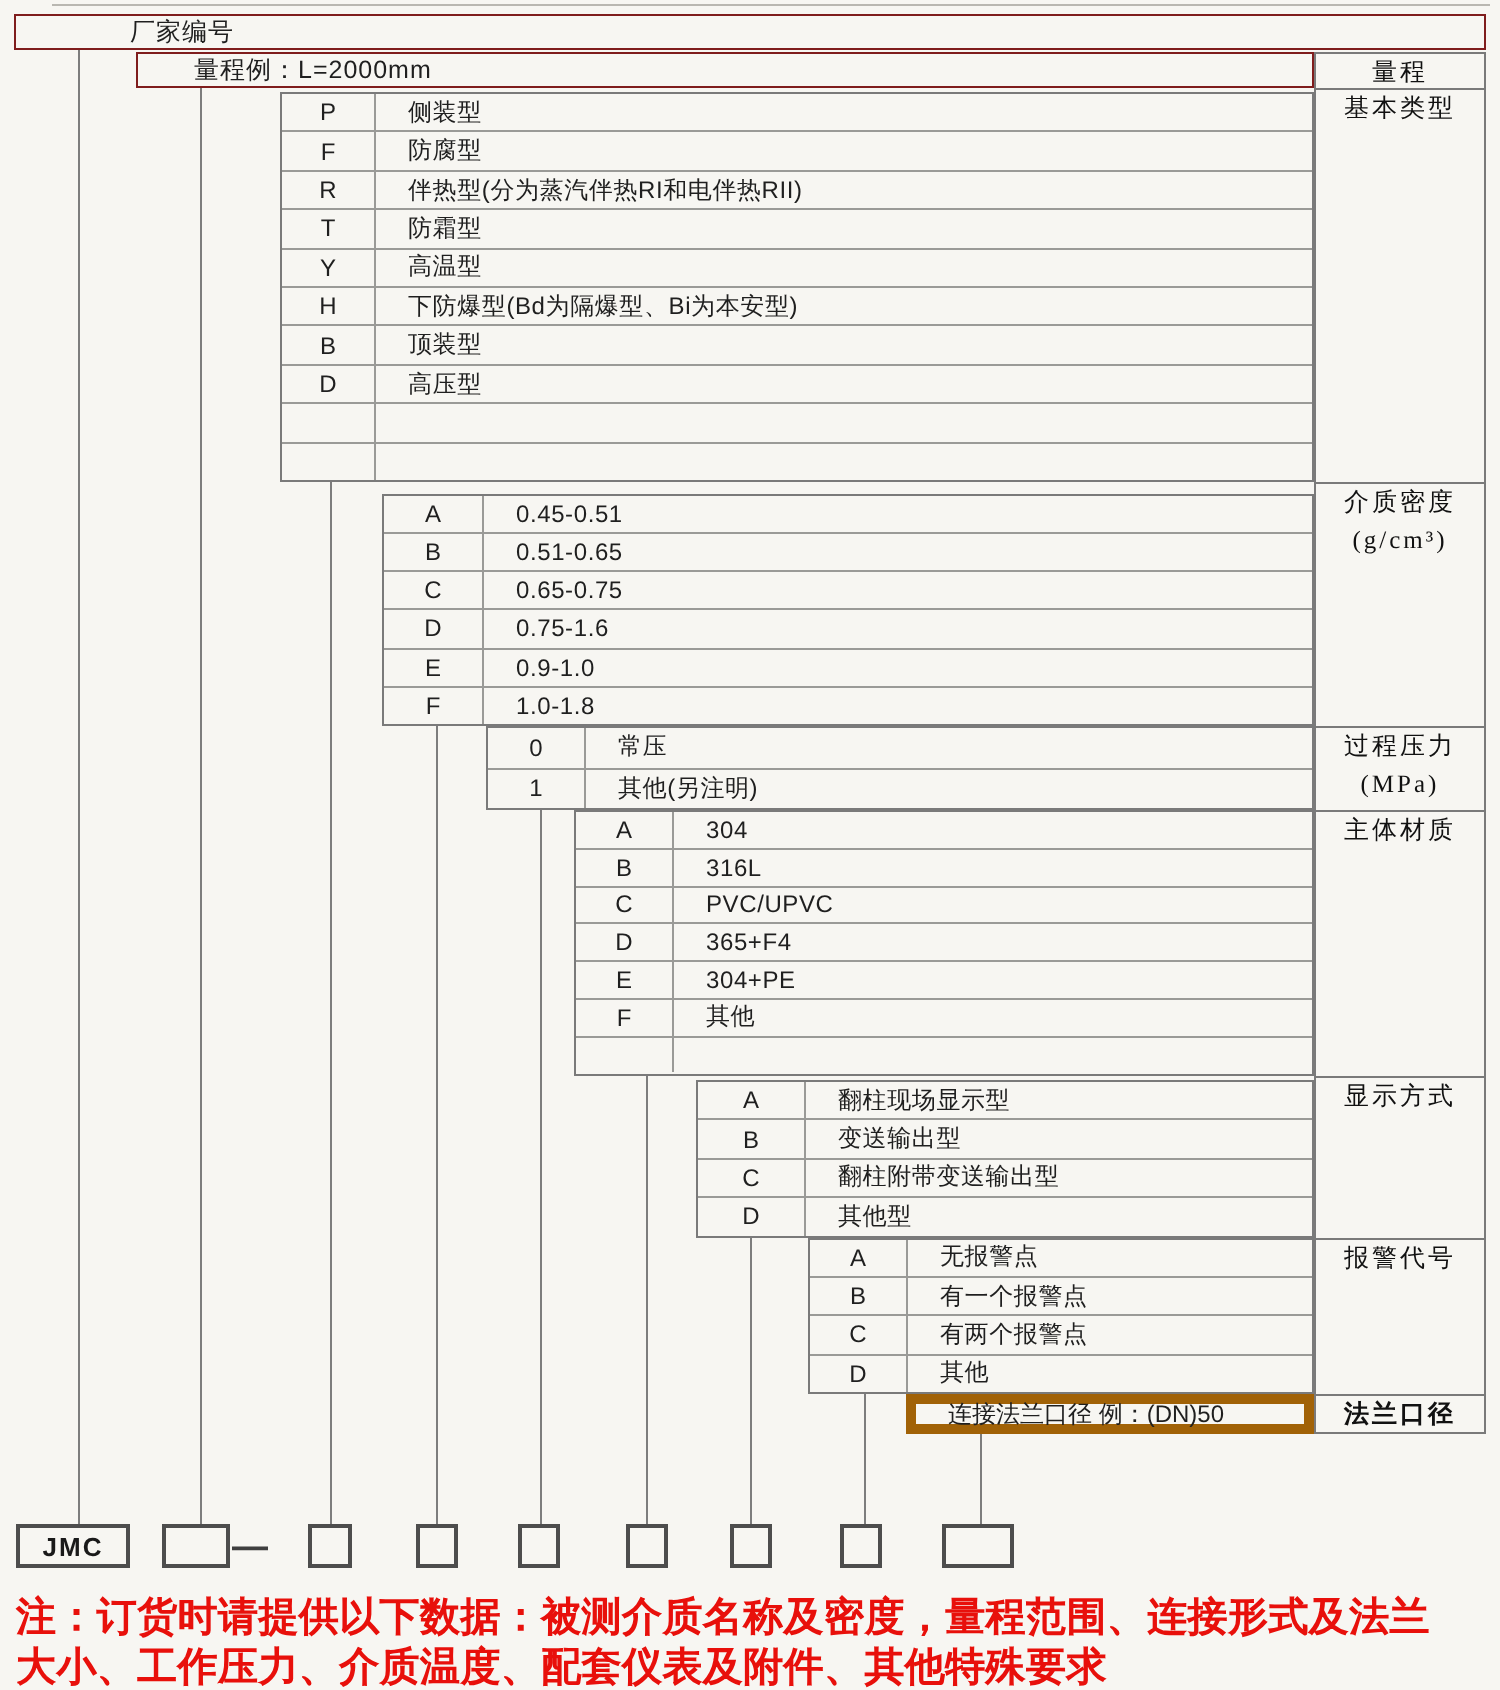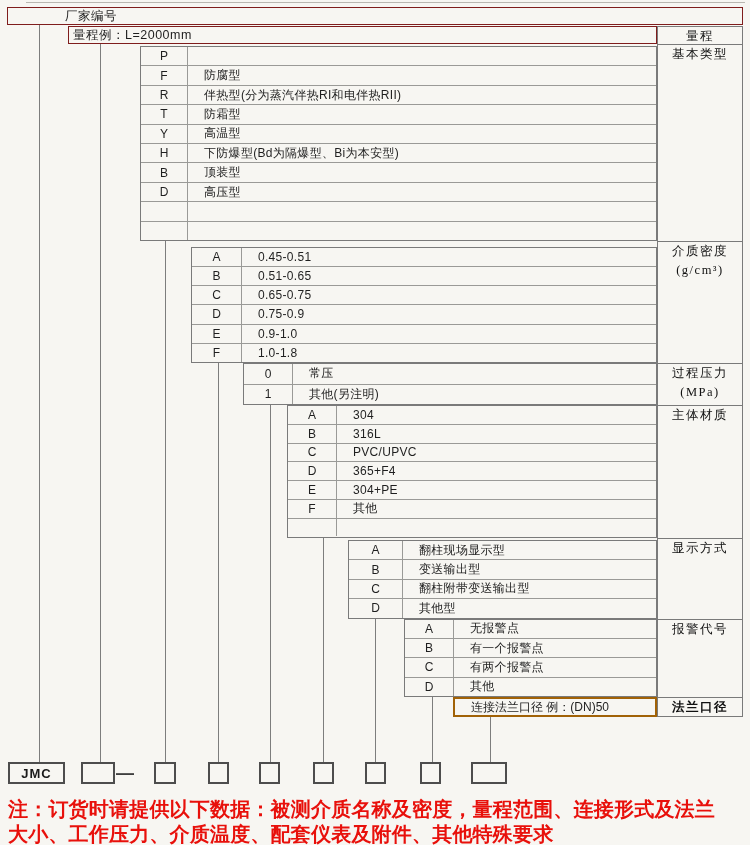--- a/index.html
+++ b/index.html
@@ -24,21 +24,21 @@
   
   .hbox{
     position:absolute;
     border:1px solid #7f1d1d;
     display:flex;align-items:center;
     font-size:12.5px;
     letter-spacing:0.5px;
     background:transparent;
   }
   .hbox.mfr{left:7px;top:7px;width:736px;height:18px;padding-left:57px;}
-  .hbox.range{left:68px;top:26px;width:589px;height:18px;padding-left:4px;}
+  .hbox.range{left:68px;top:26px;width:589px;height:18px;padding-left:28px;}
 
   
   .ctable{
     position:absolute;
     border:1px solid #7a7a7a;
     display:flex;flex-direction:column;
   }
   .trow{display:flex;flex:1;border-bottom:1px solid #9a9a97;min-height:0;}
   .trow:last-child{border-bottom:none;}
   .tcode{
@@ -49,21 +49,21 @@
   }
   .tdesc{
     flex:1;display:flex;align-items:center;
     padding-left:16px;font-size:12px;letter-spacing:0.3px;
     white-space:nowrap;overflow:hidden;
   }
 
   
   .flangerow{
     position:absolute;left:453px;top:697px;width:204px;height:20px;
-    border:2px solid #a16207;
+    border:5px solid #a16207;
     display:flex;align-items:center;padding-left:16px;
     font-size:12px;white-space:nowrap;
   }
 
   
   #labelcol{
     position:absolute;left:657px;top:26px;width:86px;height:691px;
     border:1px solid #7a7a7a;
     display:flex;flex-direction:column;
     font-family:"Liberation Serif",serif;
@@ -112,20 +112,21 @@
     <span>厂家编号</span>
   </div>
 
   <div class="hbox range">
     <span>量程例：L=2000mm</span>
   </div>
 
   <div class="ctable" style="left:140px;top:46px;width:517px;height:195px;--cw:47px;">
       <div class="trow">
         <div class="tcode">P</div>
+        <div class="tdesc">侧装型</div>
       </div>
       <div class="trow">
         <div class="tcode">F</div>
         <div class="tdesc">防腐型</div>
       </div>
       <div class="trow">
         <div class="tcode">R</div>
         <div class="tdesc">伴热型(分为蒸汽伴热RI和电伴热RII)</div>
       </div>
       <div class="trow">
@@ -166,21 +167,21 @@
       <div class="trow">
         <div class="tcode">B</div>
         <div class="tdesc">0.51-0.65</div>
       </div>
       <div class="trow">
         <div class="tcode">C</div>
         <div class="tdesc">0.65-0.75</div>
       </div>
       <div class="trow">
         <div class="tcode">D</div>
-        <div class="tdesc">0.75-0.9</div>
+        <div class="tdesc">0.75-1.6</div>
       </div>
       <div class="trow">
         <div class="tcode">E</div>
         <div class="tdesc">0.9-1.0</div>
       </div>
       <div class="trow">
         <div class="tcode">F</div>
         <div class="tdesc">1.0-1.8</div>
       </div>
     </div>

